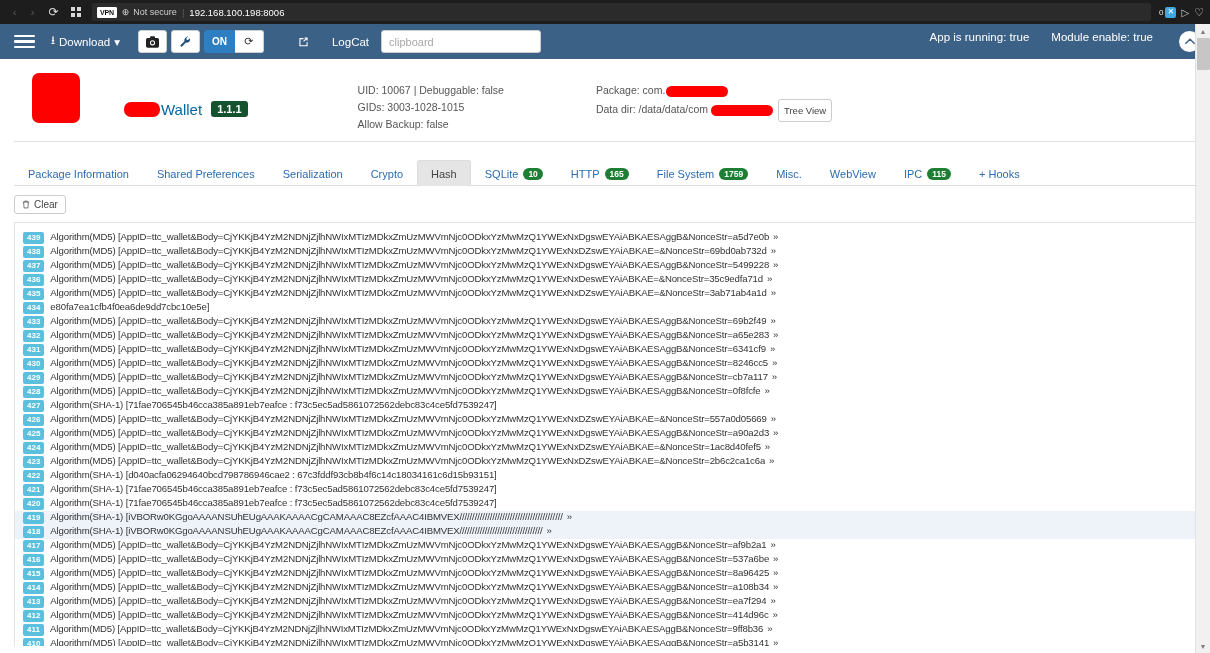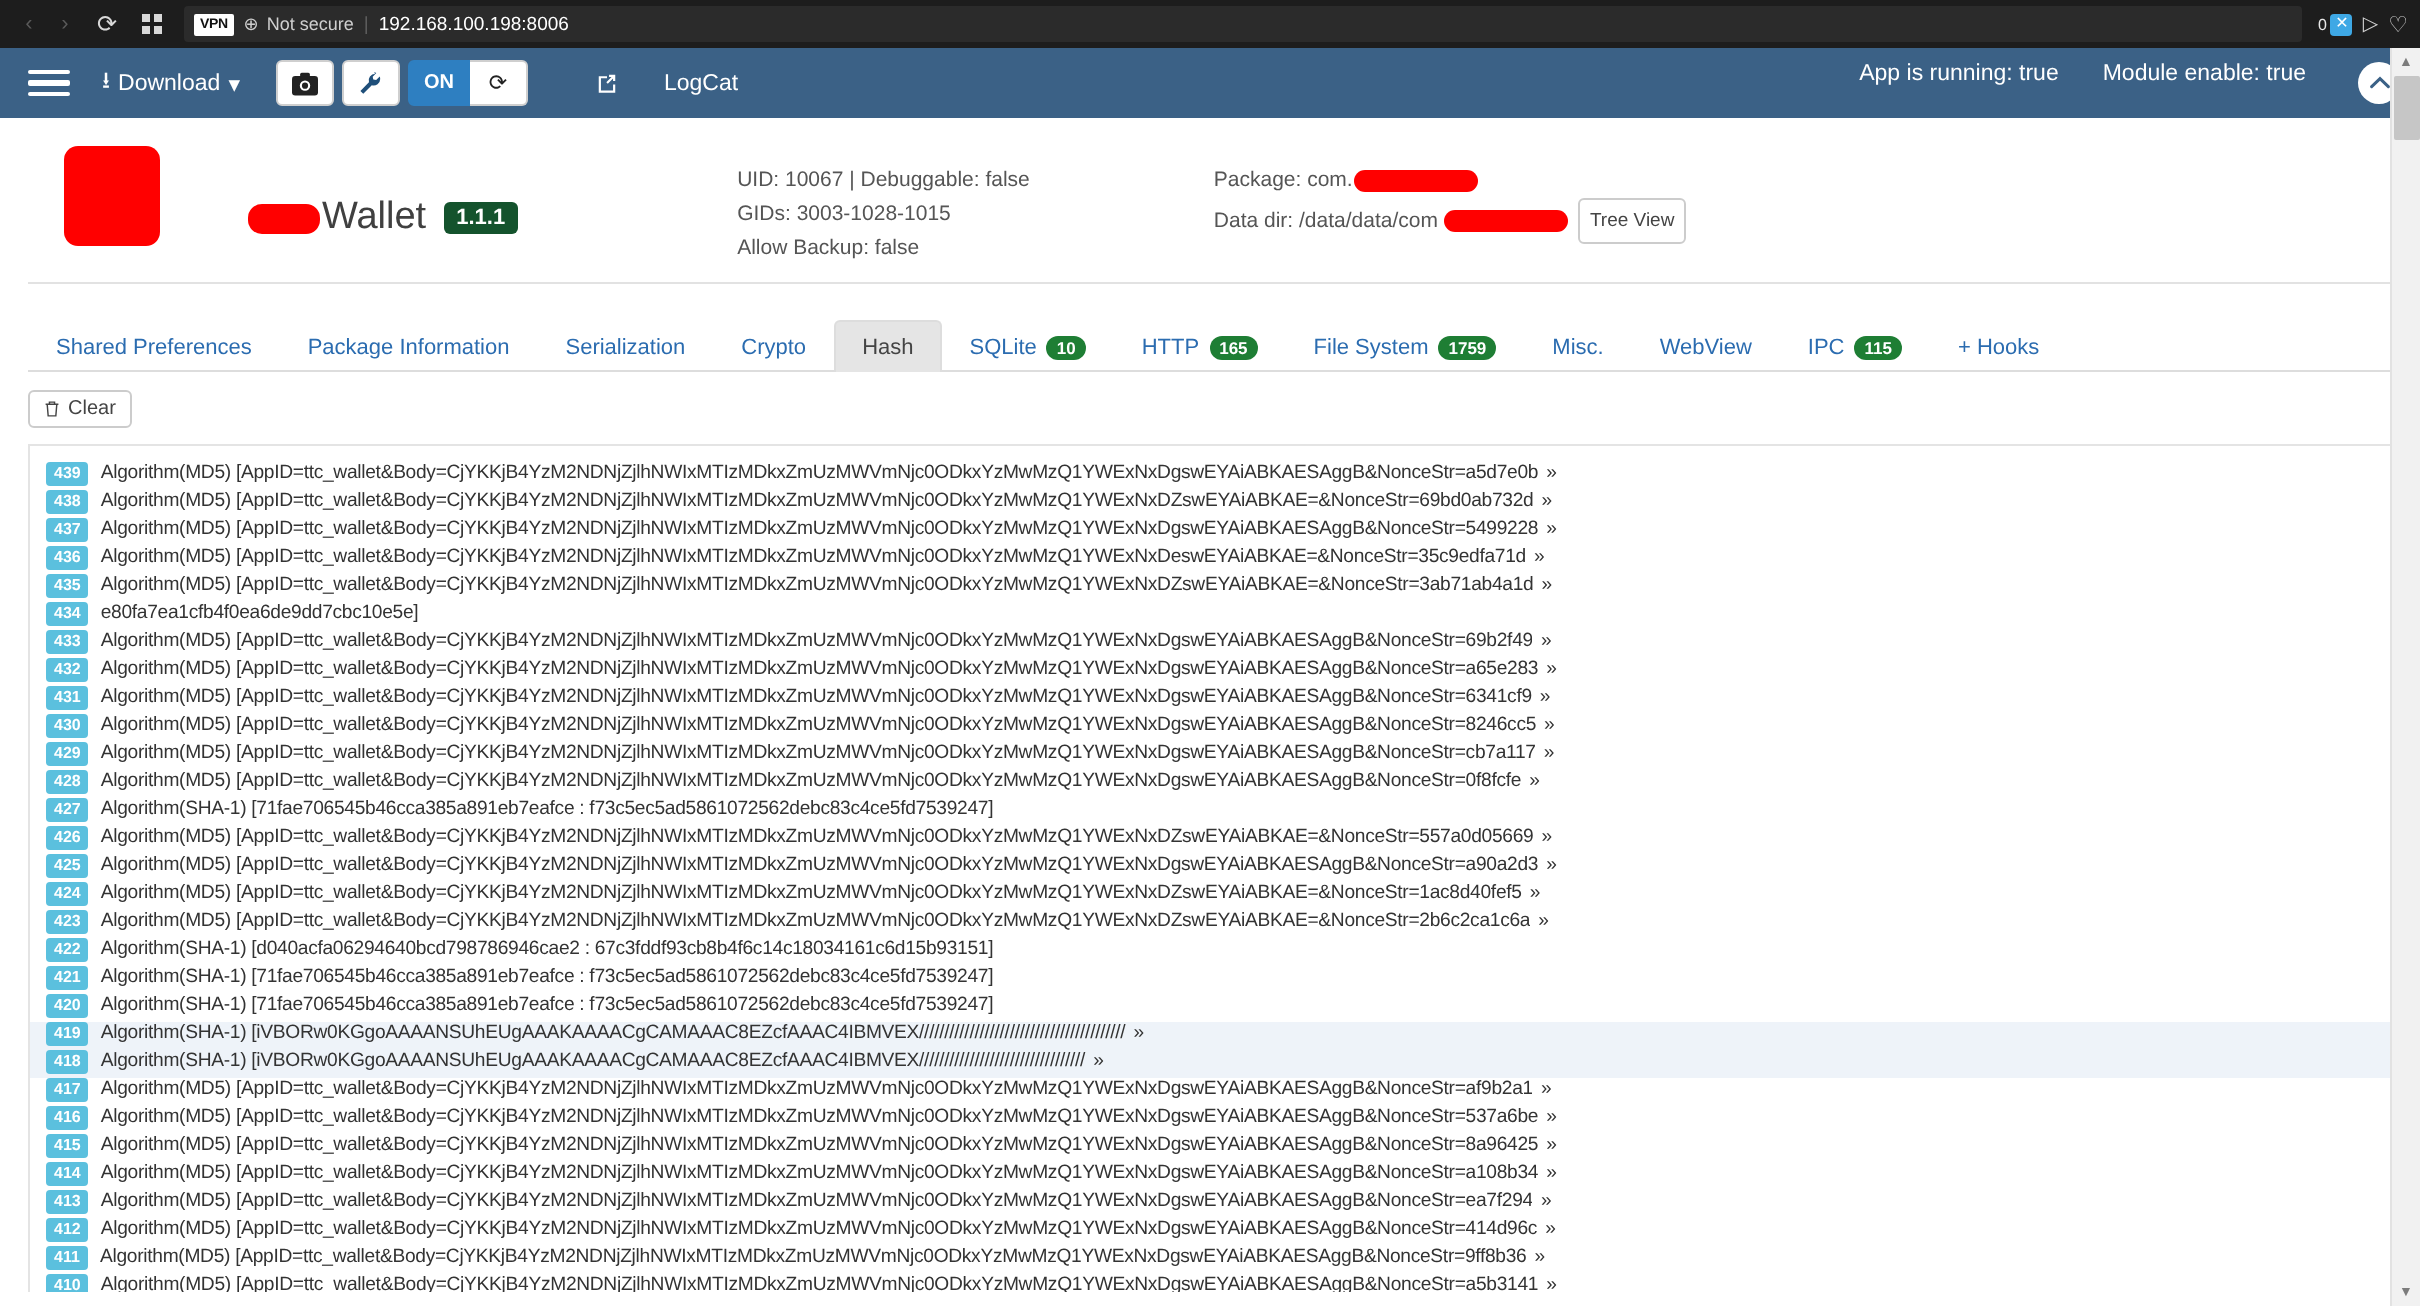--- a/index.html
+++ b/index.html
@@ -111,21 +111,21 @@
     display: flex;
     padding: 14px 0 8px 18px;
     border-bottom: 1px solid #e2e2e2;
     margin: 0 14px 0 14px;
     background: #fff;
   }
   .app-icon { width: 48px; height: 50px; background: #ff0000; border-radius: 7px; flex: none; }
   .app-title-wrap { display: flex; align-items: center; margin-left: 44px; margin-top: 12px; }
   .redact { background: #ff0000; border-radius: 7px; display: inline-block; vertical-align: middle; }
   .redact-name { width: 36px; height: 15px; }
-  .app-name { font-size: 19px; color: #404040; margin-left: 1px; }
+  .app-name { font-size: 15px; color: #0369a1; margin-left: 1px; }
   .ver-badge {
     background: #14532d; color: #fff;
     font-size: 11px; font-weight: bold;
     border-radius: 3px; padding: 2px 6px; margin-left: 9px;
   }
   .meta-col { font-size: 10.5px; color: #555; line-height: 17px; }
   .meta-col.first { margin-left: 110px; margin-top: 9px; }
   .meta-col.second { margin-left: 92px; margin-top: 9px; }
   .redact-pkg { width: 62px; height: 11px; border-radius: 6px; margin-left: 1px; }
   .redact-dir { width: 62px; height: 11px; border-radius: 6px; margin: 0 3px; }
@@ -297,20 +297,23 @@
       <div class="tb-btn pair-r">⟳</div>
     </div>
     <div class="spacer-sm"></div>
     <div class="logcat">
       <svg width="11" height="11" viewBox="0 0 16 16" aria-hidden="true">
         <path d="M2 3h6v1.6H3.6v8.8h8.8V9H14v6H2z" fill="#ffffff"></path>
         <path d="M9.5 2H14v4.5h-1.6V4.7L8.6 8.5 7.5 7.4l3.8-3.8H9.5z" fill="#ffffff"></path>
       </svg>
       <span>LogCat</span>
     </div>
+    <div class="clipboard-input">
+      <span>clipboard</span>
+    </div>
     <div class="toolbar-right">
       <span>App is running: true</span>
       <span>Module enable: true</span>
       <span class="collapse-circle">
         <svg width="10" height="7" viewBox="0 0 12 8" aria-hidden="true">
           <path d="M1 6.2L6 1.4l5 4.8" stroke="#3b6186" stroke-width="1.8" fill="none" stroke-linecap="round"></path>
         </svg>
       </span>
     </div>
   </div>
@@ -335,24 +338,24 @@
         <span>Package: com.</span><span class="redact redact-pkg"></span>
       </div>
       <div>
         <span>Data dir: /data/data/com</span><span class="redact redact-dir"></span><span class="tree-btn">Tree View</span>
       </div>
     </div>
   </div>
 
   <div class="tabs" id="tabbar">
       <div class="tab">
+        <span>Package Information</span>
+      </div>
+      <div class="tab">
         <span>Shared Preferences</span>
-      </div>
-      <div class="tab">
-        <span>Package Information</span>
       </div>
       <div class="tab">
         <span>Serialization</span>
       </div>
       <div class="tab">
         <span>Crypto</span>
       </div>
       <div class="tab active">
         <span>Hash</span>
       </div>

